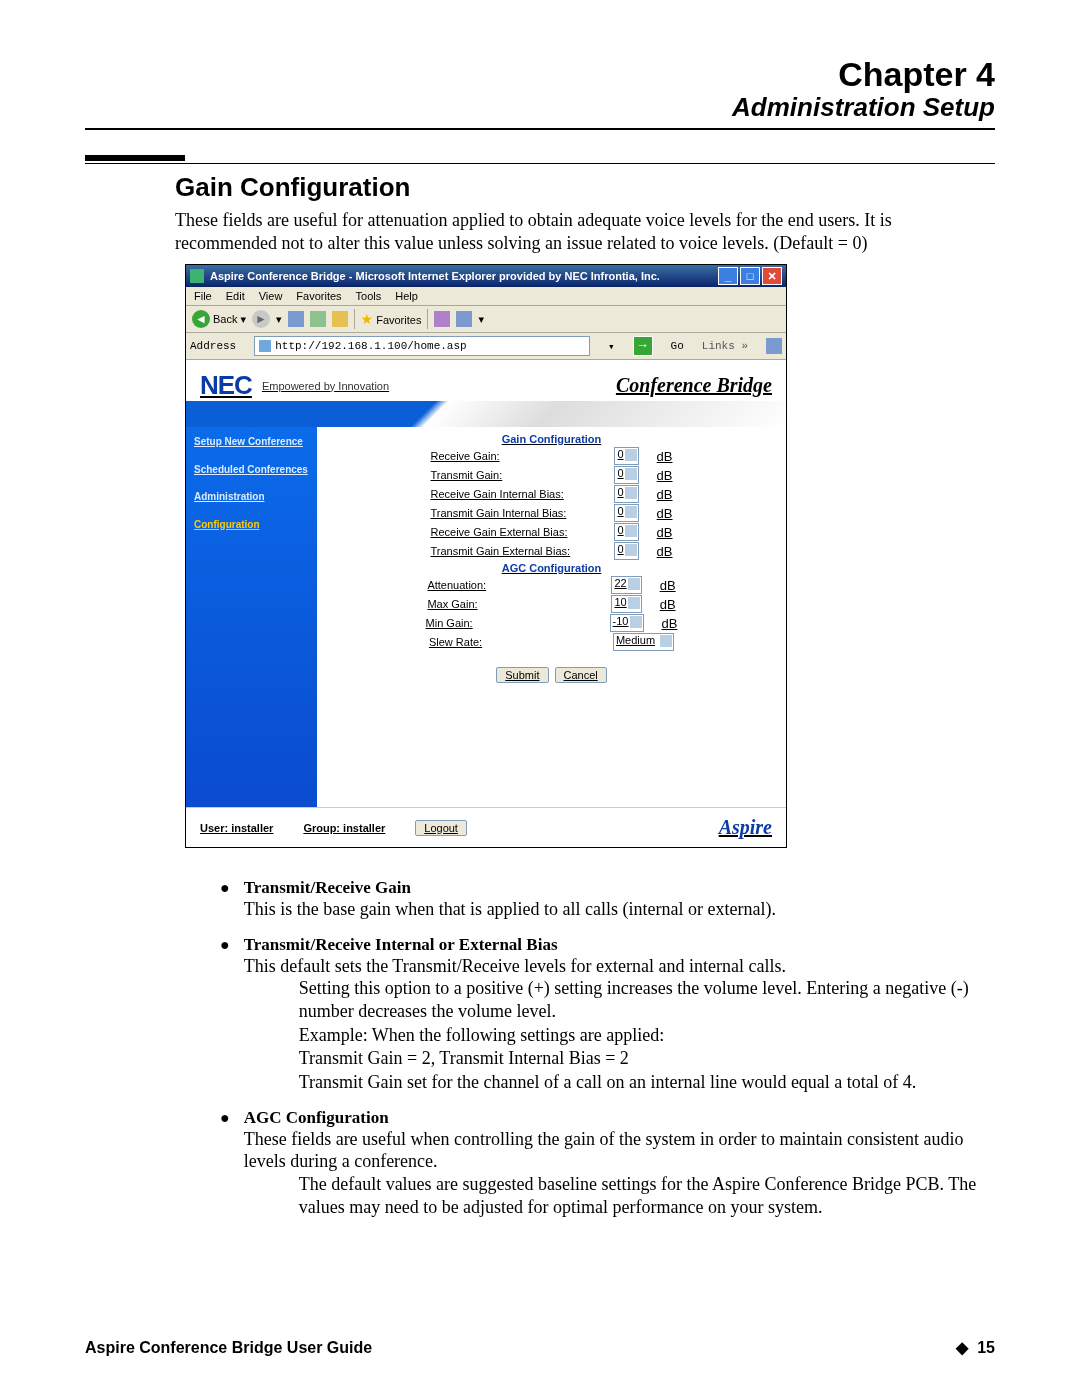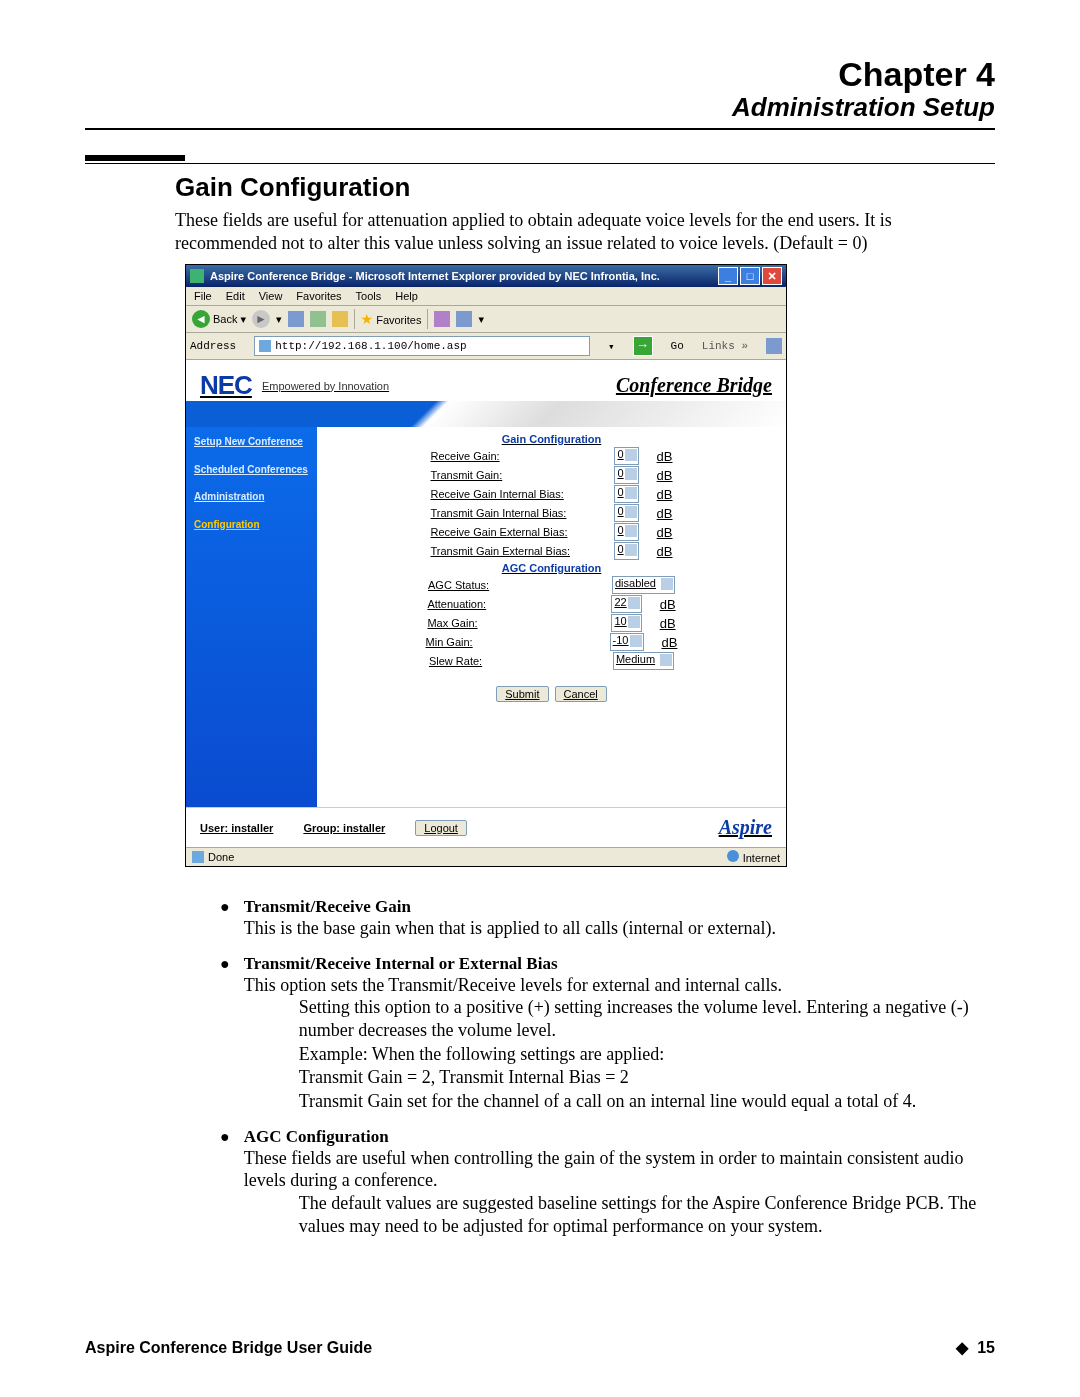--- a/index.html
+++ b/index.html
@@ -170,24 +170,20 @@
                 <span class="sel">0</span>
                 <span class="unit">dB</span>
               </div>
             <div class="row">
                 <label>Transmit Gain External Bias:</label>
                 <span class="sel">0</span>
                 <span class="unit">dB</span>
               </div>
             <div class="cfg-title">AGC Configuration</div>
             <div class="row">
-                <label>AGC Status:</label>
-                <span class="sel" style="padding-right:18px">disabled</span>
-              </div>
-            <div class="row">
                 <label>Attenuation:</label>
                 <span class="sel">22</span>
                 <span class="unit">dB</span>
               </div>
             <div class="row">
                 <label>Max Gain:</label>
                 <span class="sel">10</span>
                 <span class="unit">dB</span>
               </div>
             <div class="row">
@@ -206,40 +202,35 @@
           </div>
         </div>
         <div class="footerbar">
           <span class="ftext">User: installer</span>
           <span class="ftext">Group: installer</span>
           <span class="btn">Logout</span>
           <span class="aspire">Aspire</span>
         </div>
       </div>
 
-      <div class="statusbar">
-        <span class="ie-ico"></span>
-        <span>Done</span>
-        <span style="margin-left:auto"><span class="globe"></span><span>Internet</span></span>
-      </div>
     </div>
 
     <div class="bullets">
       <div class="bul">
         <div class="dot">●</div>
         <div class="bcontent">
           <div class="bhead">Transmit/Receive Gain</div>
           <div class="btext">This is the base gain when that is applied to all calls (internal or external).</div>
         </div>
       </div>
       <div class="bul">
         <div class="dot">●</div>
         <div class="bcontent">
           <div class="bhead">Transmit/Receive Internal or External Bias</div>
-          <div class="btext">This option sets the Transmit/Receive levels for external and internal calls.</div>
+          <div class="btext">This default sets the Transmit/Receive levels for external and internal calls.</div>
           <div class="bital">Setting this option to a positive (+) setting increases the volume level. Entering a negative (-) number decreases the volume level.</div>
           <div class="bital">Example: When the following settings are applied:</div>
           <div class="bital">Transmit Gain = 2, Transmit Internal Bias = 2</div>
           <div class="bital">Transmit Gain set for the channel of a call on an internal line would equal a total of 4.</div>
         </div>
       </div>
       <div class="bul">
         <div class="dot">●</div>
         <div class="bcontent">
           <div class="bhead">AGC Configuration</div>

